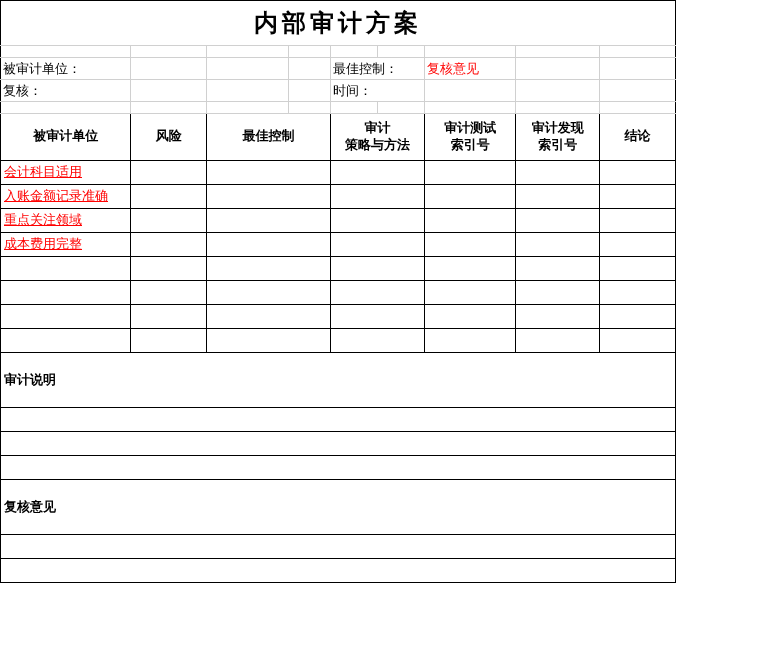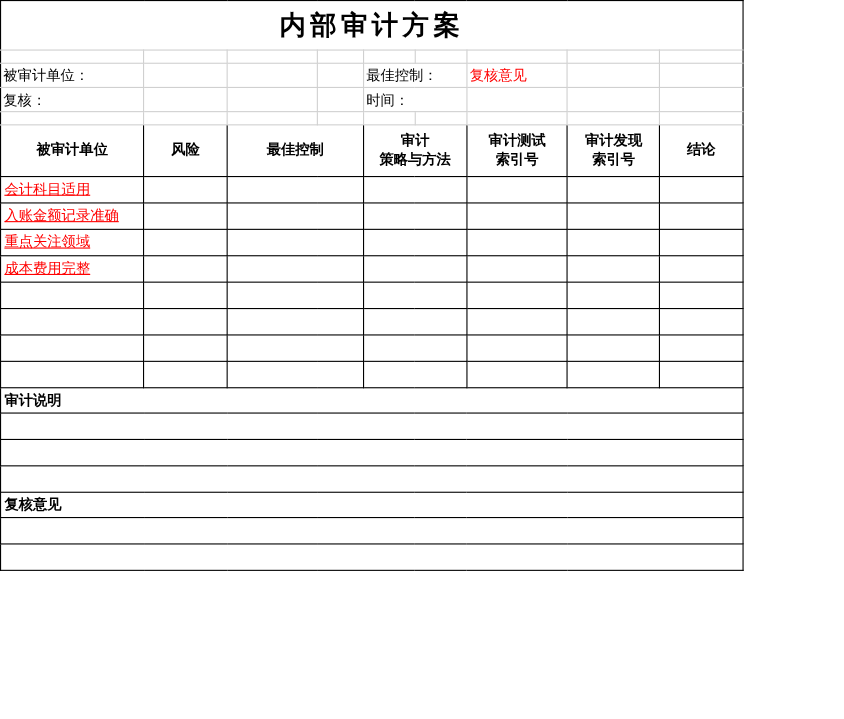--- a/index.html
+++ b/index.html
@@ -43,21 +43,21 @@
     }
     .body-row td {
       border: 1px solid #000;
       height: 24px;
       padding: 0 3px;
     }
     .body-row .red { font-weight: normal; text-decoration: underline; }
     .section td {
       border: 1px solid #000;
       font-weight: bold;
-      padding: 2px 3px;
+      padding: 18px 3px;
     }
     .blank td {
       border: 1px solid #000;
       height: 24px;
     }
     .spacer td { height: 12px; }
     .outer-left { border-left: 1px solid #000; }
     .outer-right { border-right: 1px solid #000; }
     .outer-top { border-top: 1px solid #000; }
   </style>

